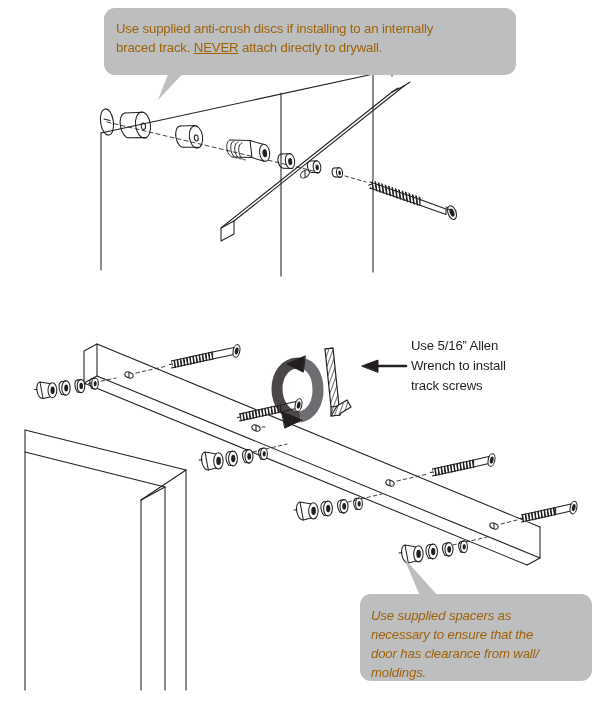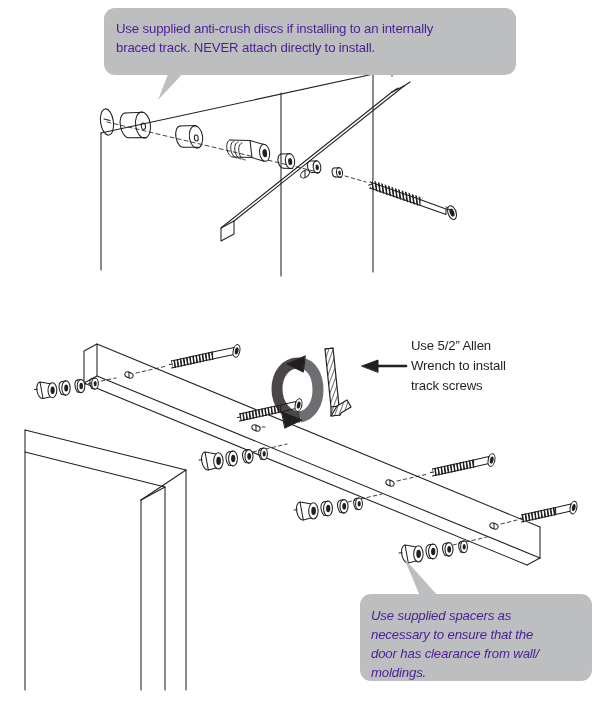--- a/index.html
+++ b/index.html
@@ -21,40 +21,40 @@
     height: 701px;
   }
   #art {
     position: absolute;
     left: 0; top: 0;
     width: 602px;
     height: 701px;
   }
   .callout-text {
     position: absolute;
-    color: #4c1d95;
+    color: #a16207;
     font-family: "Liberation Sans", sans-serif;
     font-size: 13.2px;
     line-height: 19px;
     letter-spacing: -0.15px;
     white-space: pre-line;
     pointer-events: none;
   }
   #callout-1-text { left: 116px; top: 19px; width: 390px; }
   #callout-2-text { left: 371px; top: 606px; width: 215px; font-style: italic; }
   #label-wrench-text {
     position: absolute;
     left: 411px; top: 336px; width: 185px;
     color: #231f20;
     font-size: 13.2px;
     line-height: 20px;
     letter-spacing: -0.15px;
     white-space: pre-line;
   }
-  .u { }
+  .u { text-decoration: underline; }
 </style>
 </head>
 <body>
 
 <div id="stage">
 
   <svg id="art" viewBox="0 0 602 701">
 
     <defs>
 
@@ -438,24 +438,24 @@
       <rect x="104" y="8" width="412" height="67" rx="11" ry="11" fill="#bcbec0"></rect>
     </g>
 
     <g>
       <path d="M420,596 L404,558 L438,596 Z" fill="#bcbec0"></path>
       <rect x="360" y="594" width="232" height="87" rx="11" ry="11" fill="#bcbec0"></rect>
     </g>
 
   </svg>
 
-  <div class="callout-text" id="callout-1-text"><span>Use supplied anti-crush discs if installing to an internally</span><br><span>braced track. </span><span class="u">NEVER</span><span> attach directly to install.</span></div>
+  <div class="callout-text" id="callout-1-text"><span>Use supplied anti-crush discs if installing to an internally</span><br><span>braced track. </span><span class="u">NEVER</span><span> attach directly to drywall.</span></div>
 
   <div class="callout-text" id="callout-2-text">Use supplied spacers as
 necessary to ensure that the
 door has clearance from wall/
 moldings.</div>
 
-  <div id="label-wrench-text">Use 5/2” Allen
+  <div id="label-wrench-text">Use 5/16” Allen
 Wrench to install
 track screws</div>
 
 </div>
 
 </body></html>

